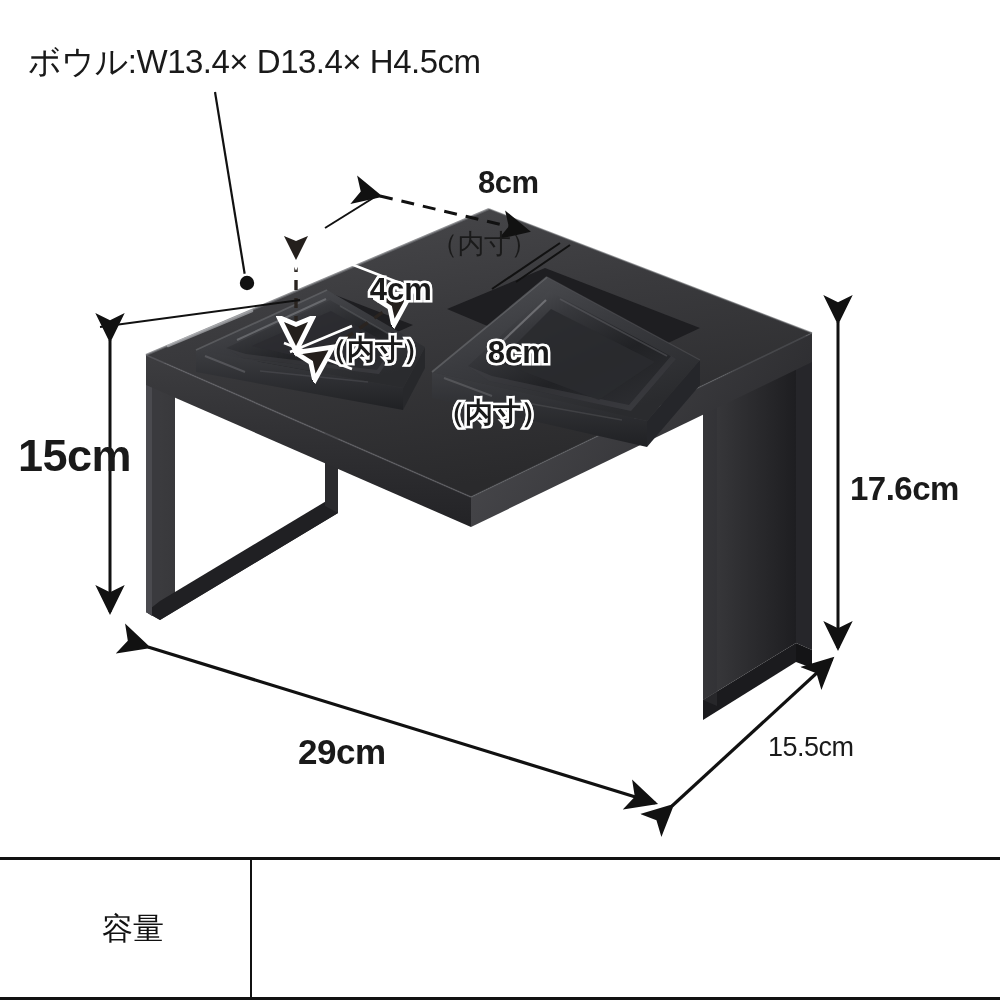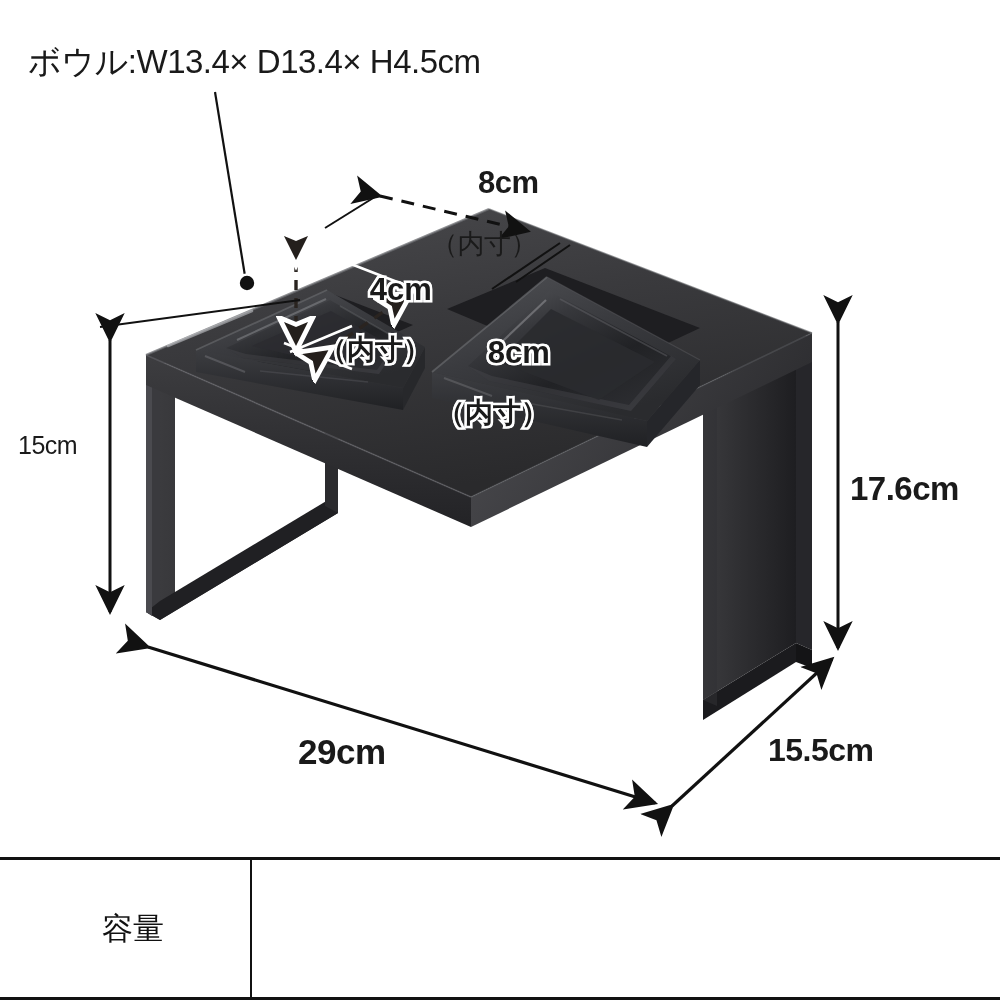--- a/index.html
+++ b/index.html
@@ -23,33 +23,33 @@
     font-size:33px; font-weight:400; letter-spacing:-0.5px;
   }
   .lbl-8top{
     left:404px; top:133px; width:160px; text-align:center;
     font-size:31px; font-weight:700; letter-spacing:-0.5px;
   }
   .lbl-8top .sub{ font-size:27px; font-weight:400; display:block; margin-top:-3px; }
 
   .lbl-15{
     left:18px; top:432px;
-    font-size:25px; font-weight:400; letter-spacing:-0.5px;
+    font-size:45px; font-weight:700; letter-spacing:-0.5px;
   }
   .lbl-176{
     left:850px; top:471px;
     font-size:33px; font-weight:700; letter-spacing:-0.5px;
   }
   .lbl-29{
     left:298px; top:733px;
     font-size:35px; font-weight:700; letter-spacing:-0.5px;
   }
   .lbl-155{
     left:768px; top:733px;
-    font-size:32px; font-weight:700; letter-spacing:-0.5px;
+    font-size:27px; font-weight:400; letter-spacing:-0.5px;
   }
 
   
   .lbl-out{
     position:absolute; color:#1a1a1a; white-space:pre; text-align:center;
     font-weight:700; line-height:1.04;
     -webkit-text-stroke:5px #ffffff;
     paint-order:stroke fill;
     text-shadow:
        2px 0 0 #fff, -2px 0 0 #fff, 0 2px 0 #fff, 0 -2px 0 #fff,

